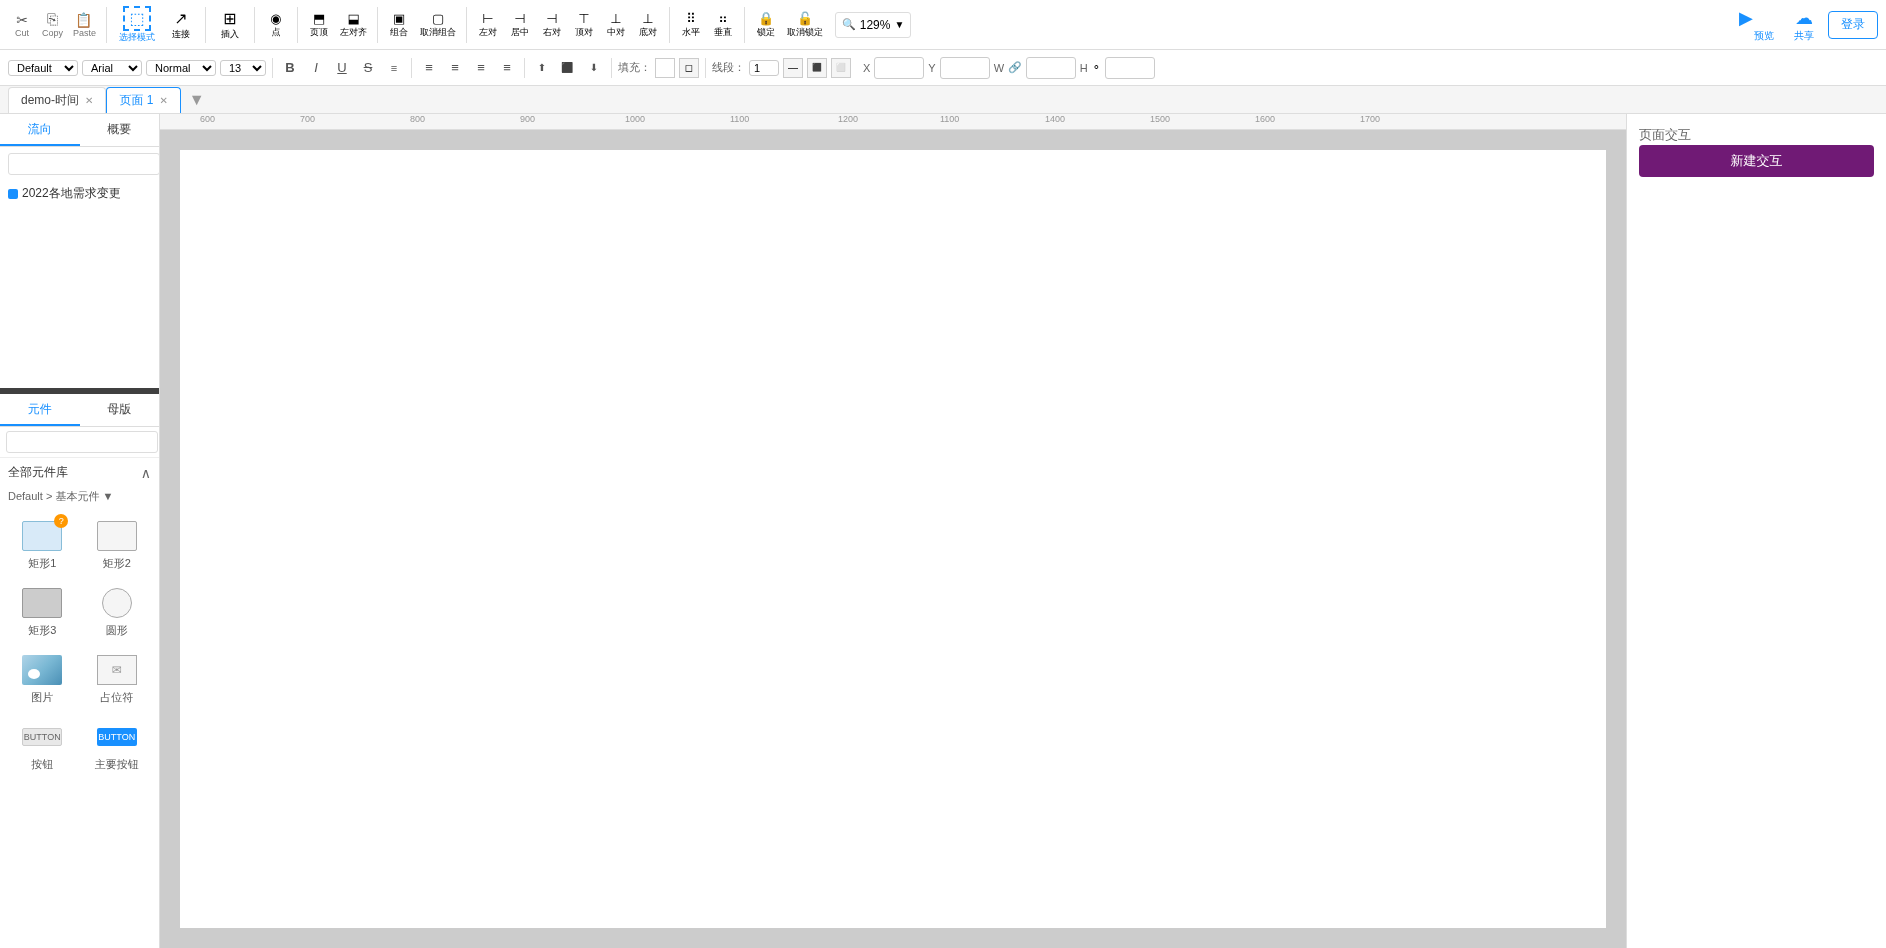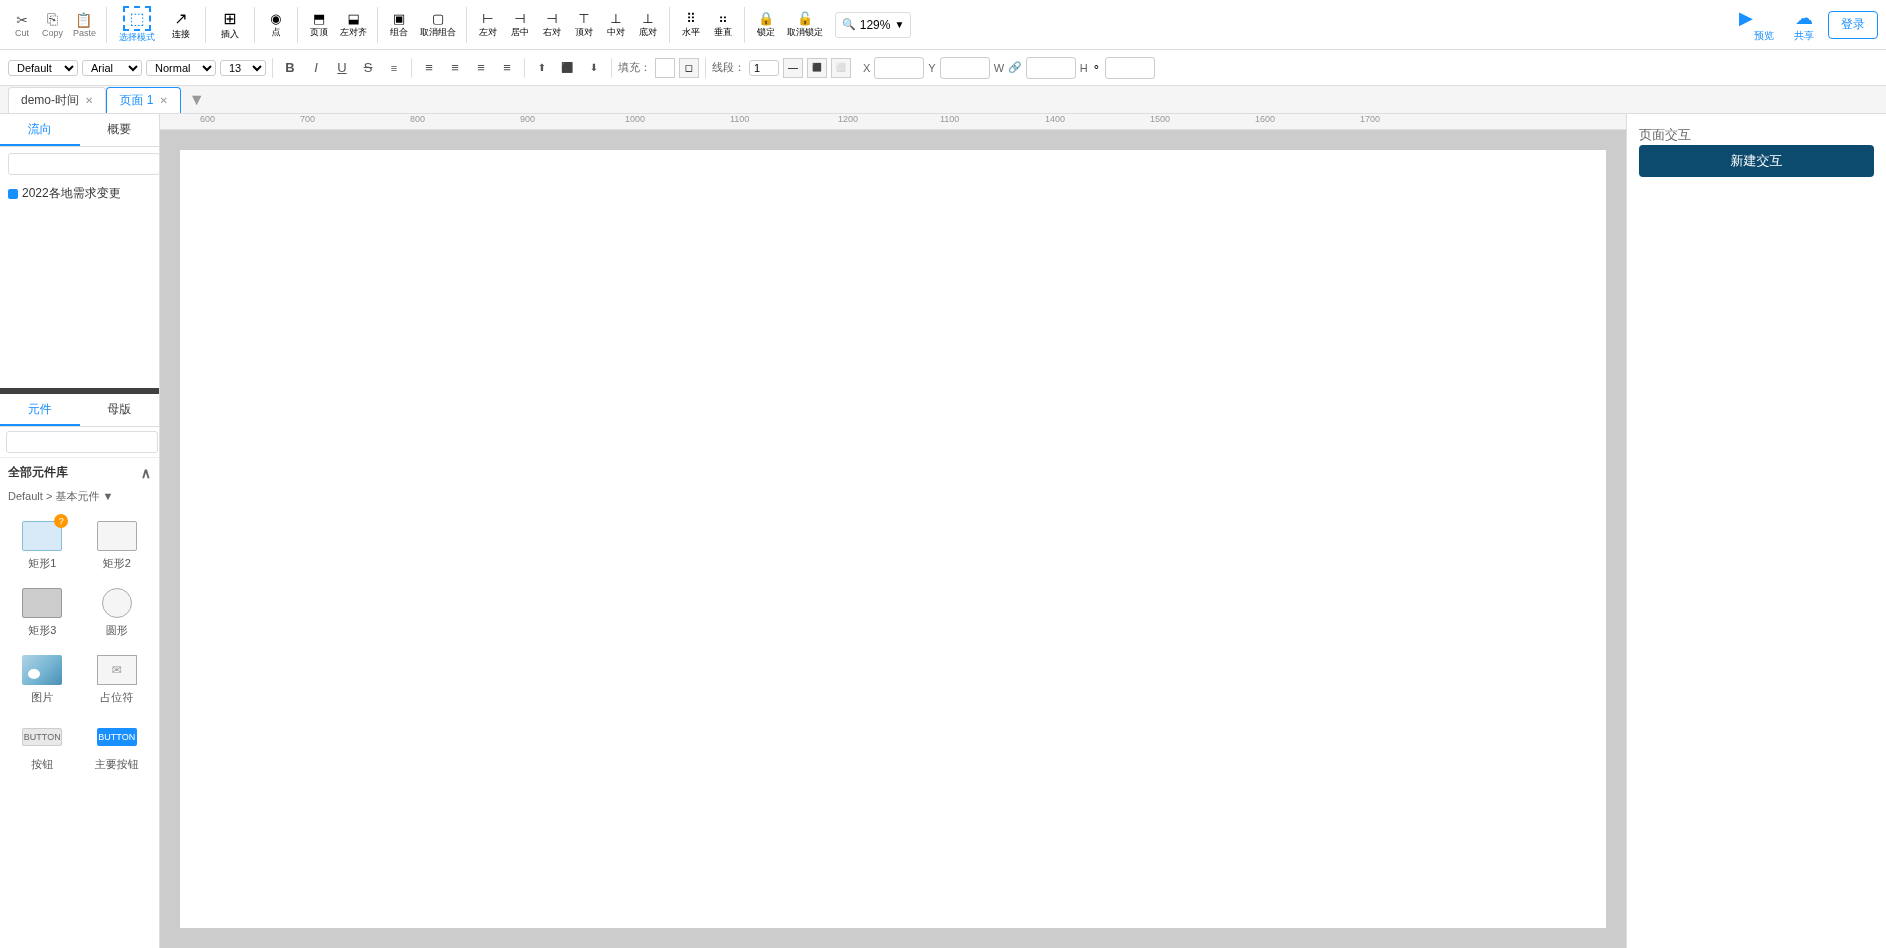--- a/index.html
+++ b/index.html
@@ -192,21 +192,21 @@
     .comp-search-row input {
       flex: 1; height: 22px; border: 1px solid #ddd; border-radius: 3px;
       font-size: 11px; padding: 0 4px;
     }
     .comp-section-title {
       display: flex;
       align-items: center;
       justify-content: space-between;
       padding: 6px 8px;
       font-size: 12px;
-      font-weight: bold;
+      font-weight: normal;
       color: #333;
     }
     .comp-section-toggle { cursor: pointer; font-size: 14px; color: #666; }
     .comp-subsection {
       padding: 2px 8px 4px;
       font-size: 11px;
       color: #666;
     }
     .comp-grid {
       display: grid;
@@ -357,21 +357,21 @@
     .right-tab.active { color: #1890ff; border-bottom-color: #1890ff; }
     .right-content { flex: 1; padding: 12px; }
     .interaction-section-label {
       font-size: 13px;
       color: #666;
       margin-bottom: 1px;
     }
     .new-interaction-btn {
       width: 100%;
       height: 32px;
-      background: #0c4a6e;
+      background: #701a75;
       color: #fff;
       border: none;
       border-radius: 4px;
       font-size: 13px;
       cursor: pointer;
       display: flex;
       align-items: center;
       justify-content: center;
     }
     .interaction-empty {

